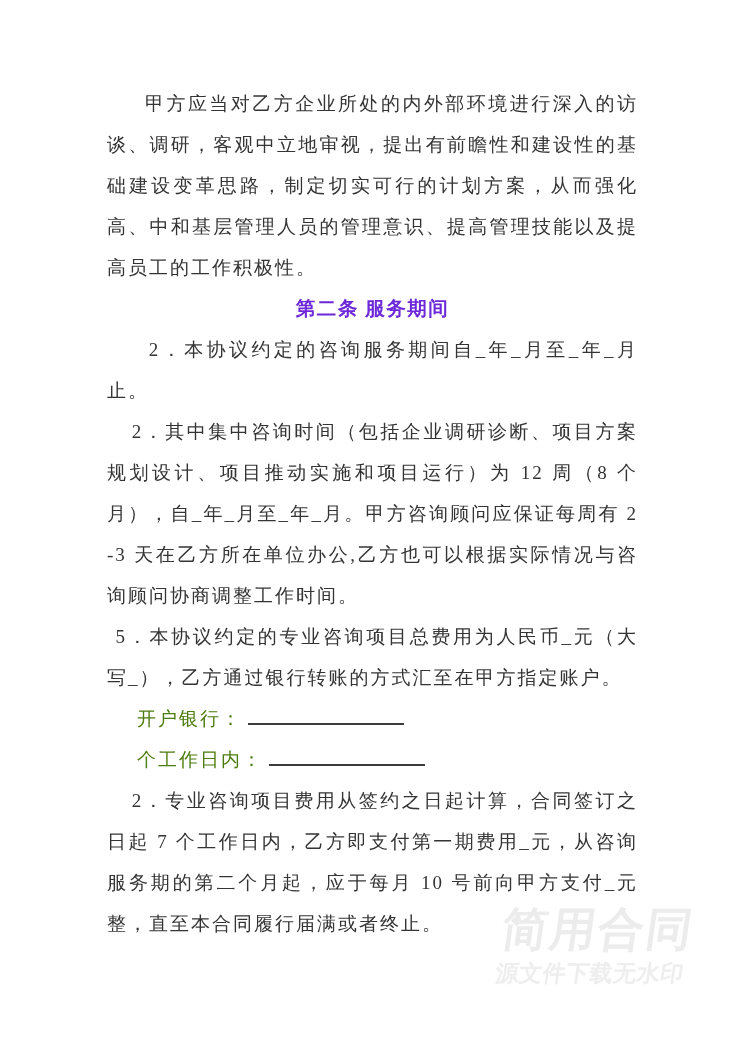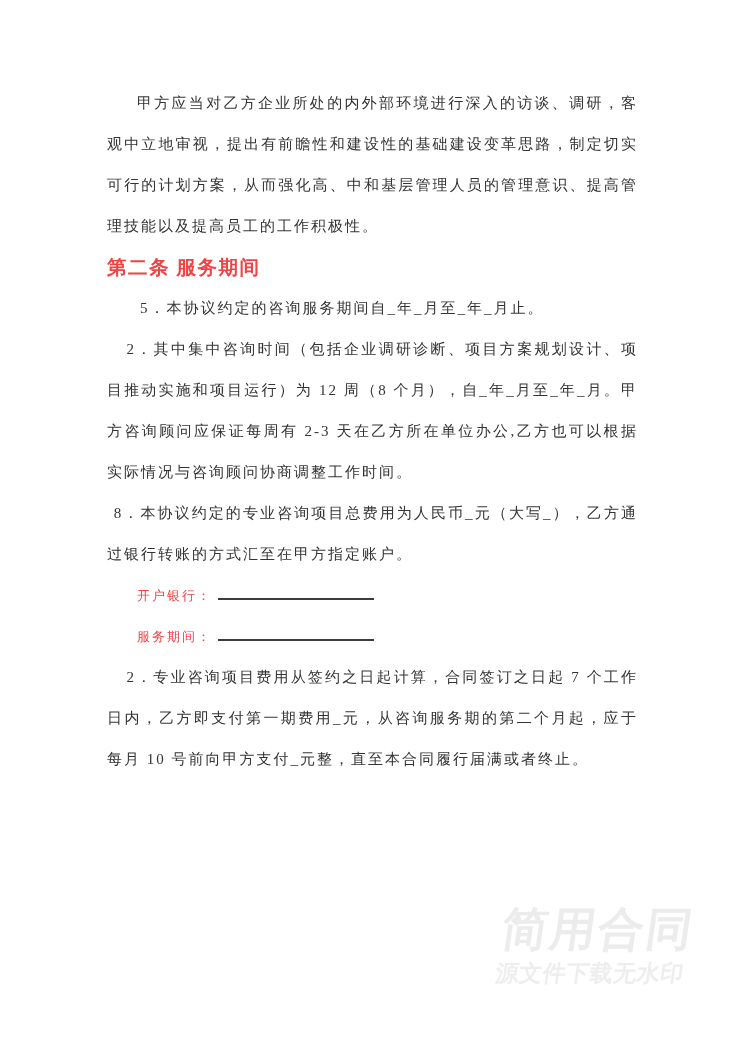--- a/index.html
+++ b/index.html
@@ -16,48 +16,48 @@
     font-family: "Liberation Serif", "DejaVu Serif", serif;
   }
   .content {
     position: absolute;
     left: 107px;
     top: 83px;
     width: 531px;
   }
   .para {
     margin: 0;
-    font-size: 15px;
+    font-size: 19px;
     line-height: 41px;
     letter-spacing: 2px;
     color: #343434;
     text-align: justify;
     text-justify: inter-character;
     word-break: break-all;
   }
   .heading {
     margin: 0;
     font-size: 19.5px;
     line-height: 41px;
     letter-spacing: 1.5px;
     font-weight: 700;
-    color: #ef4444;
-    text-align: left;
+    color: #6d28d9;
+    text-align: center;
   }
   .indent-2   { text-indent: 2em;   }
   .indent-2-2 { text-indent: 2.2em; }
   .indent-1-3 { text-indent: 1.3em; }
   .indent-0-4 { text-indent: 0.45em;}
   .bank-row {
     margin: 0;
     padding-left: 30px;
-    font-size: 13px;
+    font-size: 19px;
     line-height: 41px;
     letter-spacing: 2px;
-    color: #ef4444;
+    color: #4d7c0f;
   }
   .blank-line {
     display: inline-block;
     width: 156px;
     height: 17px;
     margin-left: 6px;
     border-bottom: 2px solid #3c3c3c;
     vertical-align: baseline;
   }
   .watermark {
@@ -89,34 +89,34 @@
 </head>
 <body>
 
 <div class="page">
   <div class="content">
 
     <p class="para indent-2">甲方应当对乙方企业所处的内外部环境进行深入的访谈、调研，客观中立地审视，提出有前瞻性和建设性的基础建设变革思路，制定切实可行的计划方案，从而强化高、中和基层管理人员的管理意识、提高管理技能以及提高员工的工作积极性。</p>
 
     <p class="heading">第二条 服务期间</p>
 
-    <p class="para indent-2-2">5．本协议约定的咨询服务期间自_年_月至_年_月止。</p>
+    <p class="para indent-2-2">2．本协议约定的咨询服务期间自_年_月至_年_月止。</p>
 
     <p class="para indent-1-3">2．其中集中咨询时间（包括企业调研诊断、项目方案规划设计、项目推动实施和项目运行）为 12 周（8 个月），自_年_月至_年_月。甲方咨询顾问应保证每周有 2-3 天在乙方所在单位办公,乙方也可以根据实际情况与咨询顾问协商调整工作时间。</p>
 
 
 
-    <p class="para indent-0-4">8．本协议约定的专业咨询项目总费用为人民币_元（大写_），乙方通过银行转账的方式汇至在甲方指定账户。</p>
+    <p class="para indent-0-4">5．本协议约定的专业咨询项目总费用为人民币_元（大写_），乙方通过银行转账的方式汇至在甲方指定账户。</p>
 
     <p class="bank-row">
       <span>开户银行：</span><span class="blank-line"></span>
     </p>
 
     <p class="bank-row">
-      <span>服务期间：</span><span class="blank-line"></span>
+      <span>个工作日内：</span><span class="blank-line"></span>
     </p>
 
     <p class="para indent-1-3">2．专业咨询项目费用从签约之日起计算，合同签订之日起 7 个工作日内，乙方即支付第一期费用_元，从咨询服务期的第二个月起，应于每月 10 号前向甲方支付_元整，直至本合同履行届满或者终止。</p>
 
   </div>
 
   <div class="watermark">
     <div class="wm-title">简用合同</div>
     <div class="wm-subtitle">源文件下载无水印</div>
   </div>

